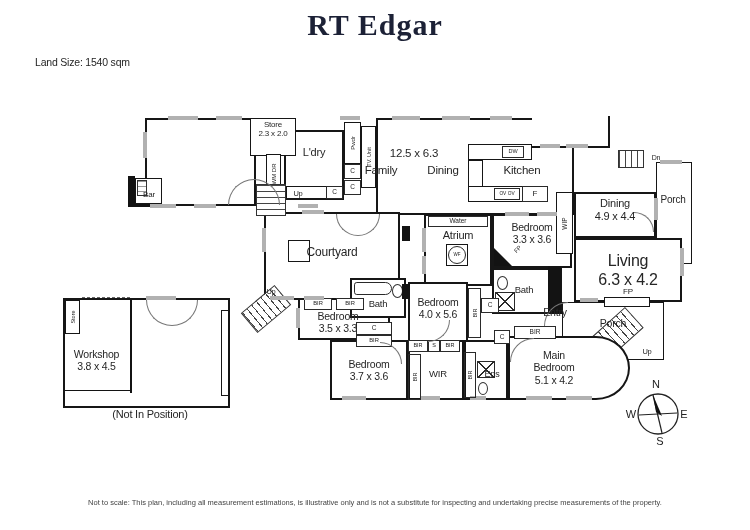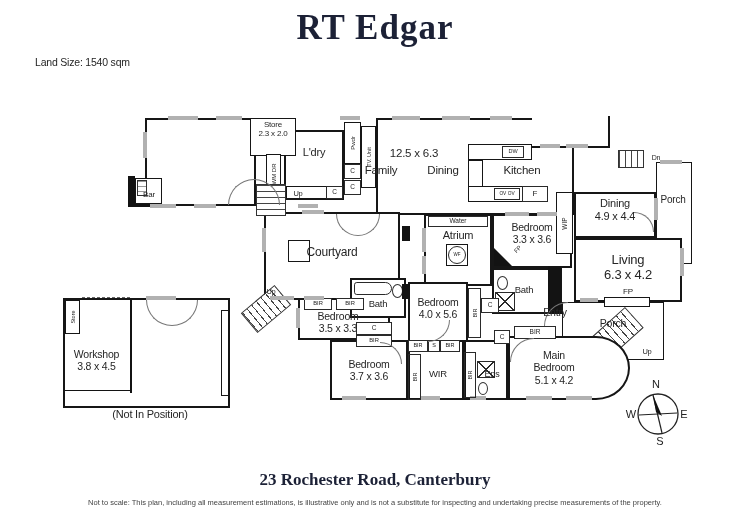--- a/index.html
+++ b/index.html
@@ -36,21 +36,21 @@
            color:#1c2136; font-weight:600; }
   .addr { position:absolute; width:100%; text-align:center; font-family:"Liberation Serif", serif;
           color:#1c2136; font-weight:600; }
   .small-note { position:absolute; width:100%; text-align:center; color:#444; }
 </style>
 </head>
 <body>
 
 <div id="canvas">
 
-  <div class="brand" style="top:8px; font-size:35px; letter-spacing:1px;">RT Edgar</div>
+  <div class="brand" style="top:8px; font-size:30px; letter-spacing:1px;">RT Edgar</div>
   <div class="lbl" style="left:35px; top:56px; font-size:10.5px; text-align:left;">Land Size: 1540 sqm</div>
 
   <div class="room thin" style="left:656px; top:162px; width:36px; height:102px;"></div>
   <div class="room thin" style="left:562px; top:302px; width:102px; height:58px;"></div>
   <div class="stairs vert" style="left:596px; top:318px; width:44px; height:28px; transform:rotate(-42deg);"></div>
 
   <div class="room" style="left:145px; top:118px; width:111px; height:88px;"></div>
   <div class="room" style="left:376px; top:118px; width:198px; height:97px;"></div>
   <div class="abs" style="left:532px; top:116px; width:78px; height:32px; background:#fff; border-bottom:2px solid #161616; border-right:2px solid #161616;"></div>
   <div class="room" style="left:284px; top:130px; width:60px; height:70px;"></div>
@@ -182,21 +182,21 @@
   <div class="lbl" style="left:286px; top:146px; width:56px; font-size:11px;">L'dry</div>
   <div class="lbl" style="left:372px; top:147px; width:84px; font-size:11.5px;">12.5 x 6.3</div>
   <div class="lbl" style="left:350px; top:164px; width:62px; font-size:11.5px;">Family</div>
   <div class="lbl" style="left:412px; top:164px; width:62px; font-size:11.5px;">Dining</div>
   <div class="lbl" style="left:488px; top:164px; width:68px; font-size:11.5px;">Kitchen</div>
   <div class="lbl" style="left:574px; top:197px; width:82px; font-size:11px;">
     <div>Dining</div>
     <div>4.9 x 4.4</div>
   </div>
   <div class="lbl" style="left:652px; top:194px; width:42px; font-size:10px;">Porch</div>
-  <div class="lbl" style="left:586px; top:252px; width:84px; font-size:13px;">
+  <div class="lbl" style="left:586px; top:252px; width:84px; font-size:16px;">
     <div>Living</div>
     <div>6.3 x 4.2</div>
   </div>
   <div class="lbl" style="left:612px; top:287px; width:32px; font-size:8px;">FP</div>
   <div class="lbl" style="left:280px; top:245px; width:104px; font-size:12px;">Courtyard</div>
   <div class="lbl" style="left:424px; top:229px; width:68px; font-size:11px;">Atrium</div>
   <div class="lbl" style="left:492px; top:221px; width:80px; font-size:10.5px;">
     <div>Bedroom</div>
     <div>3.3 x 3.6</div>
   </div>
@@ -263,16 +263,15 @@
     <circle cx="40" cy="40" r="20" fill="none" stroke="#222" stroke-width="1.3"></circle>
     <line x1="21" y1="41" x2="59" y2="39" stroke="#222" stroke-width="1"></line>
     <line x1="35" y1="21" x2="44" y2="59" stroke="#222" stroke-width="1.2"></line>
     <polygon points="35,21 44,42 38,38" fill="#111"></polygon>
     <text x="38" y="14" text-anchor="middle" font-size="11" fill="#222" font-family="Liberation Sans, sans-serif">N</text>
     <text x="66" y="44" text-anchor="middle" font-size="11" fill="#222" font-family="Liberation Sans, sans-serif">E</text>
     <text x="42" y="71" text-anchor="middle" font-size="11" fill="#222" font-family="Liberation Sans, sans-serif">S</text>
     <text x="13" y="44" text-anchor="middle" font-size="11" fill="#222" font-family="Liberation Sans, sans-serif">W</text>
   </svg>
 
-  <div class="addr" style="top:470px; font-size:17px;">23 Rochester Road, Canterbury</div>
   <div class="small-note" style="top:498px; font-size:7.5px;">Not to scale: This plan, including all measurement estimations, is illustrative only and is not a substitute for inspecting and undertaking precise measurements of the property.</div>
 
 </div>
 
 </body></html>

